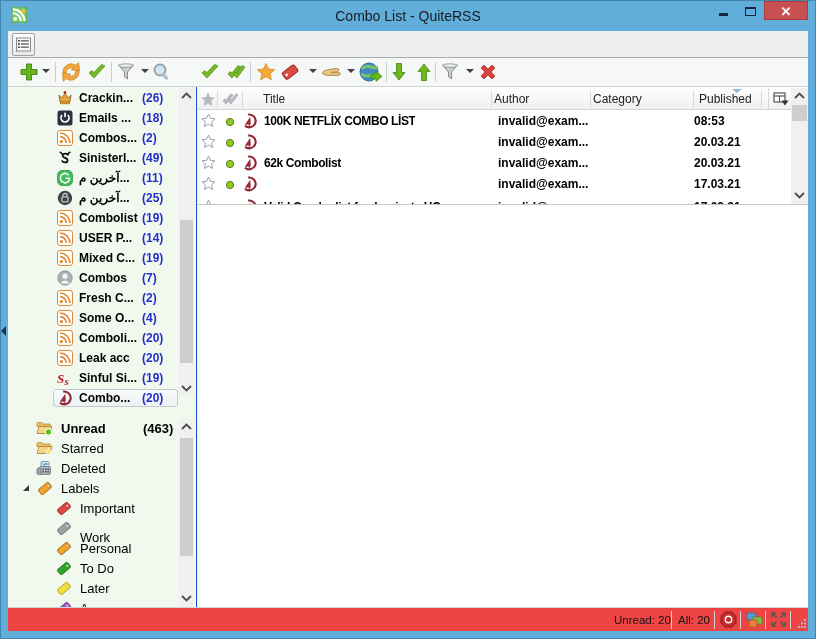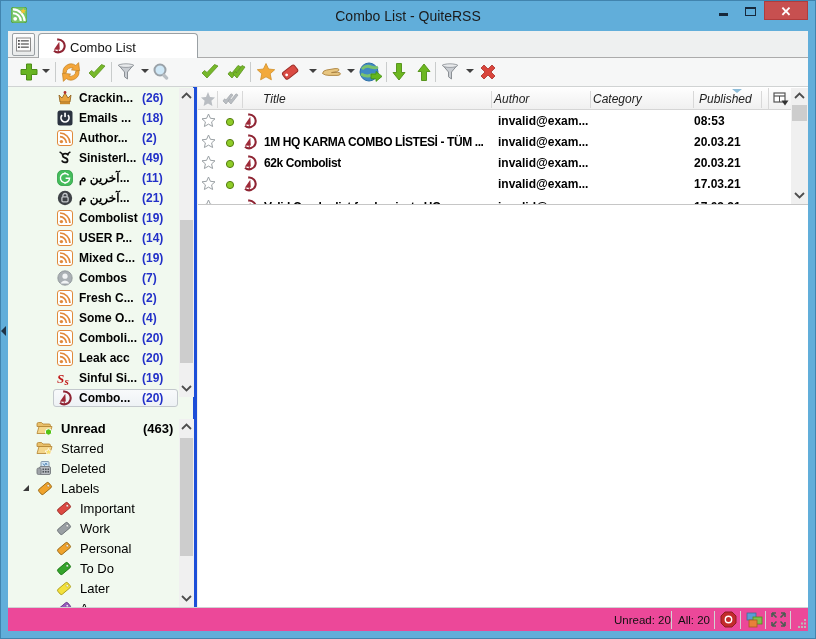--- a/index.html
+++ b/index.html
@@ -18,43 +18,43 @@
 #tabbtn { position:absolute; left:4px; top:2px; width:23px; height:23px; background:linear-gradient(#fdfdfd,#e8eaea); border:1px solid #9aa0a4; border-radius:2px; }
 #tab { position:absolute; left:30px; top:2px; width:160px; height:25px; background:#ffffff; border:1px solid #9aa0a4; border-bottom:none; border-radius:4px 4px 0 0; }
 #tab .txt { position:absolute; left:31px; top:6px; font-size:13px; color:#111; }
 
 #toolbar { position:absolute; left:8px; top:58px; width:800px; height:29px; background:#f6f7f7; border-bottom:1px solid #d0d3d3; }
 .tsep { position:absolute; top:4px; width:1px; height:20px; background:#c9cccc; }
 .darr { position:absolute; width:0; height:0; border-left:4px solid transparent; border-right:4px solid transparent; border-top:4px solid #404040; top:11px; }
 #findbox { position:absolute; left:598px; top:3px; width:200px; height:22px; background:#fff; border:1px solid #9aa0a4; }
 #findbox .ph { position:absolute; left:34px; top:4px; font-size:12px; color:#8b8b8b; }
 
-#leftpanel { position:absolute; left:8px; top:87px; width:189px; height:520px; background:#f1f9ef; border-right:4px solid #1d4ed8; }
+#leftpanel { position:absolute; left:8px; top:87px; width:189px; height:520px; background:#f1f9ef; border-right:1px solid #1d4ed8; }
 #newspanel { position:absolute; left:198px; top:87px; width:610px; height:520px; background:#ffffff; }
 
 .frow { position:absolute; left:0; width:176px; height:20px; font-size:12px; font-weight:bold; color:#000; }
 .frow .cnt { position:absolute; left:134px; top:3px; color:#2230c8; }
 .frow .nm { position:absolute; left:71px; top:3px; white-space:nowrap; }
 .frow .ic { position:absolute; left:49px; top:2px; width:16px; height:16px; }
 
 .sbar { position:absolute; background:#f0f0f0; }
 .sthumb { position:absolute; left:1px; width:13px; background:#cdcdcd; }
 .sarrow { position:absolute; left:0; width:15px; height:16px; text-align:center; line-height:10px; }
 
 #catbar { position:absolute; left:0px; top:309px; width:189px; height:22px; background:#fbfbfb; border-top:1px solid #b0b0b0; border-bottom:1px solid #c8c8c8; }
 .crow { position:absolute; font-size:13px; color:#000; height:20px; }
 
-#newsheader { position:absolute; left:0; top:1px; width:594px; height:22px; background:linear-gradient(#fefefe,#f0f0f0); border-bottom:1px solid #d5d5d5; font-size:12px; color:#222;font-style:italic; }
+#newsheader { position:absolute; left:0; top:1px; width:594px; height:22px; background:linear-gradient(#fefefe,#f0f0f0); border-bottom:1px solid #d5d5d5; font-size:12px; color:#222; }
 .hsep { position:absolute; top:3px; width:1px; height:17px; background:#d8d8d8; }
 .nrow { position:absolute; left:0; width:594px; height:21px; font-size:12px; font-weight:bold; color:#000; }
 .nrow .t { position:absolute; left:66px; top:4px; white-space:nowrap; letter-spacing:-0.4px; max-width:229px; overflow:hidden; }
 .nrow .a { position:absolute; left:300px; top:4px; }
 .nrow .p { position:absolute; left:496px; top:4px; }
 
-#statusbar { position:absolute; left:8px; top:607px; width:800px; height:24px; background:#ec4899; border-top:1px solid #cfd2d2; font-size:12px; color:#111; }
+#statusbar { position:absolute; left:8px; top:607px; width:800px; height:24px; background:#ef4444; border-top:1px solid #cfd2d2; font-size:12px; color:#111; }
 .ssep { position:absolute; top:3px; width:1px; height:18px; background:#d2d2d2; }
 </style>
 </head>
 <body>
 <div id="frame"></div>
 
 <div id="title">
   <svg class="abs" style="left:11px;top:7px" width="16" height="16" viewBox="0 0 16 16">
     <rect x="0" y="0" width="16" height="16" rx="3" fill="#79c66b" stroke="#55a348" stroke-width="1"></rect>
     <circle cx="4.2" cy="11.8" r="1.9" fill="#fff"></circle>
@@ -77,28 +77,20 @@
     <svg width="21" height="21" viewBox="0 0 21 21">
       <rect x="3.5" y="4" width="14" height="13" fill="#fcfcfc" stroke="#8a8a8a" stroke-width="1"></rect>
       <rect x="5" y="6" width="1.8" height="1.6" fill="#444"></rect>
         <rect x="7.8" y="6" width="8" height="1.6" fill="#7a7a7a"></rect>
       <rect x="5" y="9.2" width="1.8" height="1.6" fill="#444"></rect>
         <rect x="7.8" y="9.2" width="8" height="1.6" fill="#7a7a7a"></rect>
       <rect x="5" y="12.4" width="1.8" height="1.6" fill="#444"></rect>
         <rect x="7.8" y="12.4" width="8" height="1.6" fill="#7a7a7a"></rect>
     </svg>
   </div>
-  <div id="tab">
-    <svg class="abs" style="left:12px;top:4px" width="16" height="16" viewBox="0 0 16 16">
-      <path d="M6.2 1.6 A6.4 6.4 0 1 1 3 12.7" fill="none" stroke="#8e2433" stroke-width="2.1"></path>
-      <path d="M2.8 11.8 L8.3 3.8 L8.8 11.5 Z" fill="#9e2a38"></path>
-        <path d="M7 11 l0.6 3" stroke="#9e2a38" stroke-width="1"></path>
-    </svg>
-    <div class="txt">Combo List</div>
-  </div>
 </div>
 
 <div id="toolbar">
 
   <svg class="abs" style="left:11px;top:4px" width="20" height="20" viewBox="0 0 20 20">
     <path d="M7.5 2 h5 v5.5 H18 v5 h-5.5 V18 h-5 v-5.5 H2 v-5 h5.5 Z" fill="#67b421" stroke="#4c8c17" stroke-width="1" stroke-linejoin="round"></path>
   </svg>
   <div class="darr" style="left:34px"></div>
   <div class="tsep" style="left:47px"></div>
 
@@ -197,21 +189,21 @@
         <span class="nm">Emails ...</span>
         <span class="cnt">(18)</span>
       </div>
       <div class="frow" style="top:41px">
         <span class="ic"><svg width="16" height="16" viewBox="0 0 16 16">
             <rect x="0.5" y="0.5" width="15" height="15" rx="2.5" fill="#fff" stroke="#e08a3c" stroke-width="1"></rect>
             <circle cx="4.4" cy="11.6" r="1.7" fill="#e08a3c"></circle>
             <path d="M3 6.6 A6.6 6.6 0 0 1 9.4 13" fill="none" stroke="#e08a3c" stroke-width="1.7"></path>
             <path d="M3 3 A10.2 10.2 0 0 1 13 13" fill="none" stroke="#e08a3c" stroke-width="1.7"></path>
           </svg></span>
-        <span class="nm">Author...</span>
+        <span class="nm">Combos...</span>
         <span class="cnt">(2)</span>
       </div>
       <div class="frow" style="top:61px">
         <span class="ic"><svg width="16" height="16" viewBox="0 0 16 16">
             <path d="M11.2 5.4 Q11 3.6 8.4 3.6 Q5.6 3.6 5.6 5.6 Q5.6 7.2 8 7.9 Q10.6 8.6 10.6 10.4 Q10.6 12.4 8 12.4 Q5.4 12.4 5 10.4" fill="none" stroke="#101010" stroke-width="1.7"></path>
             <path d="M2.6 1.8 Q4.8 3 6 5.2 M13.4 1.8 Q11.2 3 10 5.2" fill="none" stroke="#101010" stroke-width="1.5"></path>
           </svg></span>
         <span class="nm">Sinisterl...</span>
         <span class="cnt">(49)</span>
       </div>
@@ -224,21 +216,21 @@
         <span class="nm">آخرين م...</span>
         <span class="cnt">(11)</span>
       </div>
       <div class="frow" style="top:101px">
         <span class="ic"><svg width="16" height="16" viewBox="0 0 16 16">
             <circle cx="8" cy="8" r="7.2" fill="#3f4347"></circle>
             <path d="M5.9 6.8 V5.6 a2.1 2.1 0 0 1 4.2 0 V6.8" fill="none" stroke="#c6cacd" stroke-width="1.3"></path>
             <rect x="4.9" y="6.8" width="6.2" height="5" rx="1.2" fill="none" stroke="#c6cacd" stroke-width="1.3"></rect>
           </svg></span>
         <span class="nm">آخرين م...</span>
-        <span class="cnt">(21)</span>
+        <span class="cnt">(25)</span>
       </div>
       <div class="frow" style="top:121px">
         <span class="ic"><svg width="16" height="16" viewBox="0 0 16 16">
             <rect x="0.5" y="0.5" width="15" height="15" rx="2.5" fill="#fff" stroke="#e08a3c" stroke-width="1"></rect>
             <circle cx="4.4" cy="11.6" r="1.7" fill="#e08a3c"></circle>
             <path d="M3 6.6 A6.6 6.6 0 0 1 9.4 13" fill="none" stroke="#e08a3c" stroke-width="1.7"></path>
             <path d="M3 3 A10.2 10.2 0 0 1 13 13" fill="none" stroke="#e08a3c" stroke-width="1.7"></path>
           </svg></span>
         <span class="nm">Combolist</span>
         <span class="cnt">(19)</span>
@@ -396,21 +388,21 @@
           </svg></span>
         <span class="abs" style="left:72px;top:3px">Important</span>
       </div>
       <div class="crow" style="left:0;top:431px;width:170px;">
         <span class="abs" style="left:47px;top:2px"><svg width="18" height="17" viewBox="0 0 18 17">
             <g transform="rotate(-40 9 8.5)">
               <rect x="2.5" y="5.2" width="13" height="6.6" rx="1.6" fill="#9aa0a4" stroke="#6e7478" stroke-width="0.9"></rect>
               <circle cx="13.2" cy="8.5" r="1.2" fill="#fff" stroke="#6e7478" stroke-width="0.5"></circle>
             </g>
           </svg></span>
-        <span class="abs" style="left:72px;top:3px">Work</span>
+        <span class="abs" style="left:72px;top:12px">Work</span>
       </div>
       <div class="crow" style="left:0;top:451px;width:170px;">
         <span class="abs" style="left:47px;top:2px"><svg width="18" height="17" viewBox="0 0 18 17">
             <g transform="rotate(-40 9 8.5)">
               <rect x="2.5" y="5.2" width="13" height="6.6" rx="1.6" fill="#f0a32c" stroke="#9a6a1a" stroke-width="0.9"></rect>
               <circle cx="13.2" cy="8.5" r="1.2" fill="#fff" stroke="#9a6a1a" stroke-width="0.5"></circle>
             </g>
           </svg></span>
         <span class="abs" style="left:72px;top:3px">Personal</span>
       </div>
@@ -481,36 +473,36 @@
             <path d="M7.5 1 L9.4 5.3 L14 5.8 L10.6 8.9 L11.6 13.5 L7.5 11.1 L3.4 13.5 L4.4 8.9 L1 5.8 L5.6 5.3 Z" fill="#fff" stroke="#9aa0a4" stroke-width="1"></path>
           </svg></span>
   <span class="abs" style="left:27px;top:6px"><svg width="10" height="10" viewBox="0 0 10 10">
             <circle cx="5" cy="5" r="3.6" fill="#8fcc28" stroke="#567d12" stroke-width="1"></circle>
           </svg></span>
   <span class="abs" style="left:44px;top:3px"><svg width="16" height="16" viewBox="0 0 16 16">
             <path d="M6.2 1.6 A6.4 6.4 0 1 1 3 12.7" fill="none" stroke="#8e2433" stroke-width="2.1"></path>
             <path d="M2.8 11.8 L8.3 3.8 L8.8 11.5 Z" fill="#9e2a38"></path>
             <path d="M7 11 l0.6 3" stroke="#9e2a38" stroke-width="1"></path>
           </svg></span>
+  <span class="t">100K NETFLİX COMBO LİST</span>
         <span class="a">invalid@exam...</span>
         <span class="p">08:53</span>
       </div>
       <div class="nrow" style="top:44px">
   <span class="abs" style="left:3px;top:3px"><svg width="15" height="15" viewBox="0 0 15 15">
             <path d="M7.5 1 L9.4 5.3 L14 5.8 L10.6 8.9 L11.6 13.5 L7.5 11.1 L3.4 13.5 L4.4 8.9 L1 5.8 L5.6 5.3 Z" fill="#fff" stroke="#9aa0a4" stroke-width="1"></path>
           </svg></span>
   <span class="abs" style="left:27px;top:6px"><svg width="10" height="10" viewBox="0 0 10 10">
             <circle cx="5" cy="5" r="3.6" fill="#8fcc28" stroke="#567d12" stroke-width="1"></circle>
           </svg></span>
   <span class="abs" style="left:44px;top:3px"><svg width="16" height="16" viewBox="0 0 16 16">
             <path d="M6.2 1.6 A6.4 6.4 0 1 1 3 12.7" fill="none" stroke="#8e2433" stroke-width="2.1"></path>
             <path d="M2.8 11.8 L8.3 3.8 L8.8 11.5 Z" fill="#9e2a38"></path>
             <path d="M7 11 l0.6 3" stroke="#9e2a38" stroke-width="1"></path>
           </svg></span>
-  <span class="t">1M HQ KARMA COMBO LİSTESİ - TÜM ...</span>
         <span class="a">invalid@exam...</span>
         <span class="p">20.03.21</span>
       </div>
       <div class="nrow" style="top:65px">
   <span class="abs" style="left:3px;top:3px"><svg width="15" height="15" viewBox="0 0 15 15">
             <path d="M7.5 1 L9.4 5.3 L14 5.8 L10.6 8.9 L11.6 13.5 L7.5 11.1 L3.4 13.5 L4.4 8.9 L1 5.8 L5.6 5.3 Z" fill="#fff" stroke="#9aa0a4" stroke-width="1"></path>
           </svg></span>
   <span class="abs" style="left:27px;top:6px"><svg width="10" height="10" viewBox="0 0 10 10">
             <circle cx="5" cy="5" r="3.6" fill="#8fcc28" stroke="#567d12" stroke-width="1"></circle>
           </svg></span>

